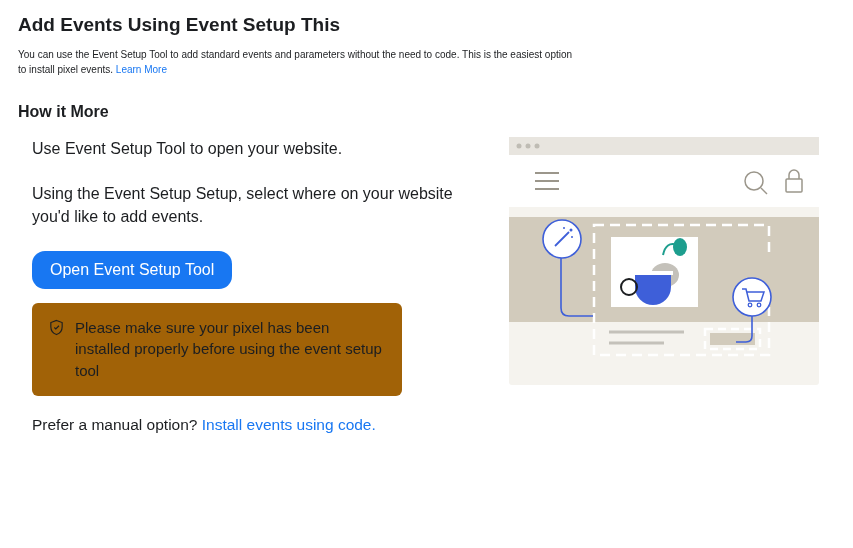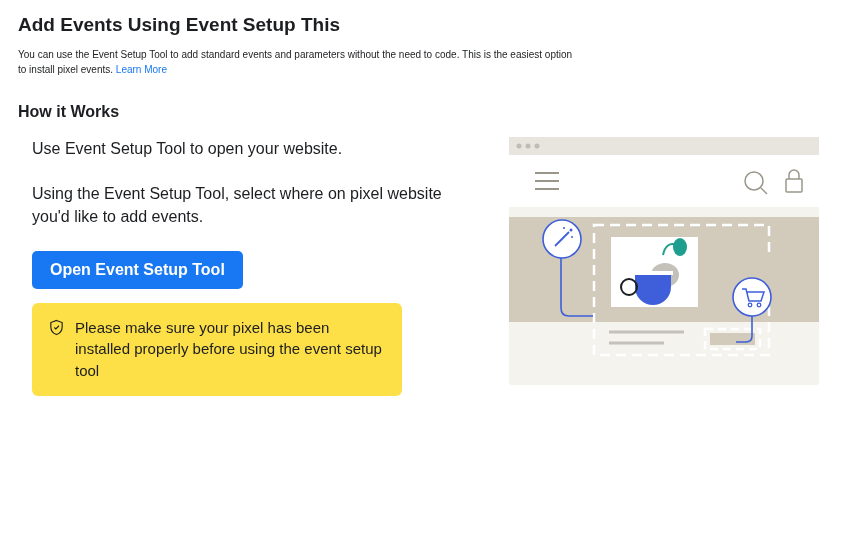--- a/index.html
+++ b/index.html
@@ -39,29 +39,29 @@
       line-height: 1.45;
       margin-left: 14px;
       margin-bottom: 22px;
       max-width: 430px;
     }
     .primary-btn {
       background: #1877f2;
       color: #fff;
       border: none;
       font-size: 16px;
-      font-weight: 700;
+      font-weight: 400;
       padding: 10px 18px;
-      border-radius: 5px;
+      border-radius: 13px;
       cursor: pointer;
       margin-left: 14px;
       margin-bottom: 14px;
     }
     .info-box {
-      background: #fde047;
+      background: #a16207;
       border-radius: 6px;
       padding: 14px 16px;
       margin-left: 14px;
       margin-bottom: 20px;
       display: flex;
       gap: 10px;
       align-items: flex-start;
       max-width: 370px;
     }
     .info-box .msg {
@@ -81,39 +81,42 @@
   </style>
 </head>
 <body>
 
 <h1 class="main-title">Add Events Using Event Setup This</h1>
 
 <p class="intro-text">
   <span>You can use the Event Setup Tool to add standard events and parameters without the need to code. This is the easiest option to install pixel events. </span><span class="link">Learn More</span>
 </p>
 
-<h2 class="sub-title">How it Works</h2>
+<h2 class="sub-title">How it More</h2>
 
 <div class="content-row">
   <div class="left-col">
     <p class="step">Use Event Setup Tool to open your website.</p>
-    <p class="step">Using the Event Setup Tool, select where on pixel website you'd like to add events.</p>
+    <p class="step">Using the Event Setup Setup, select where on your website you'd like to add events.</p>
 
     <button class="primary-btn">Open Event Setup Tool</button>
 
     <div class="info-box">
       <span class="shield-icon">
         <svg width="17" height="17" viewBox="0 0 24 24" fill="none" stroke="#1c1e21" stroke-width="1.6">
           <path d="M12 2 L20 5 V11 C20 16 16.5 20.5 12 22 C7.5 20.5 4 16 4 11 V5 Z"></path>
           <path d="M9 12 L11 14 L15.5 9.5"></path>
         </svg>
       </span>
       <span class="msg">Please make sure your pixel has been installed properly before using the event setup tool</span>
     </div>
 
+    <p class="manual-line">
+      <span>Prefer a manual option? </span><span class="link">Install events using code.</span>
+    </p>
   </div>
 
   <div class="illust">
     <svg width="310" height="248" viewBox="0 0 310 248">
 
       <rect x="0" y="0" width="310" height="248" fill="#f5f3ee" rx="3"></rect>
       <rect x="0" y="0" width="310" height="18" fill="#e8e5df"></rect>
       <circle cx="10" cy="9" r="2.5" fill="#bfbcb4"></circle>
       <circle cx="19" cy="9" r="2.5" fill="#bfbcb4"></circle>
       <circle cx="28" cy="9" r="2.5" fill="#bfbcb4"></circle>

